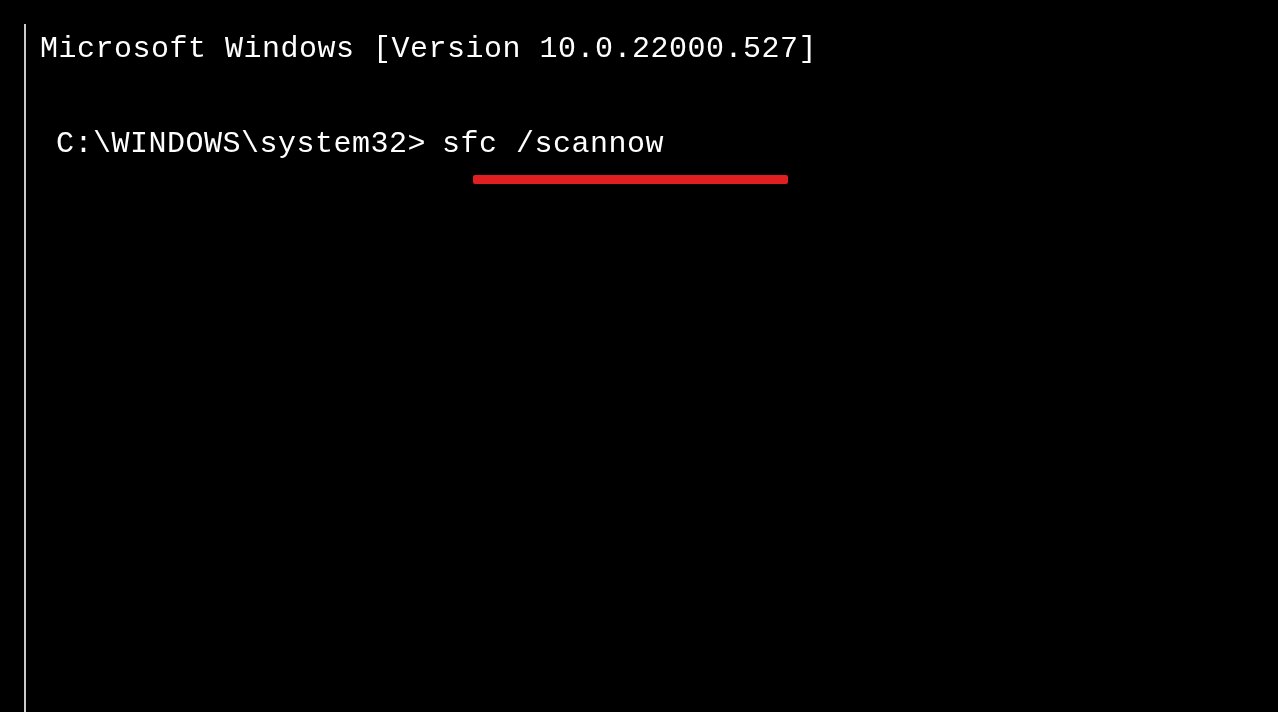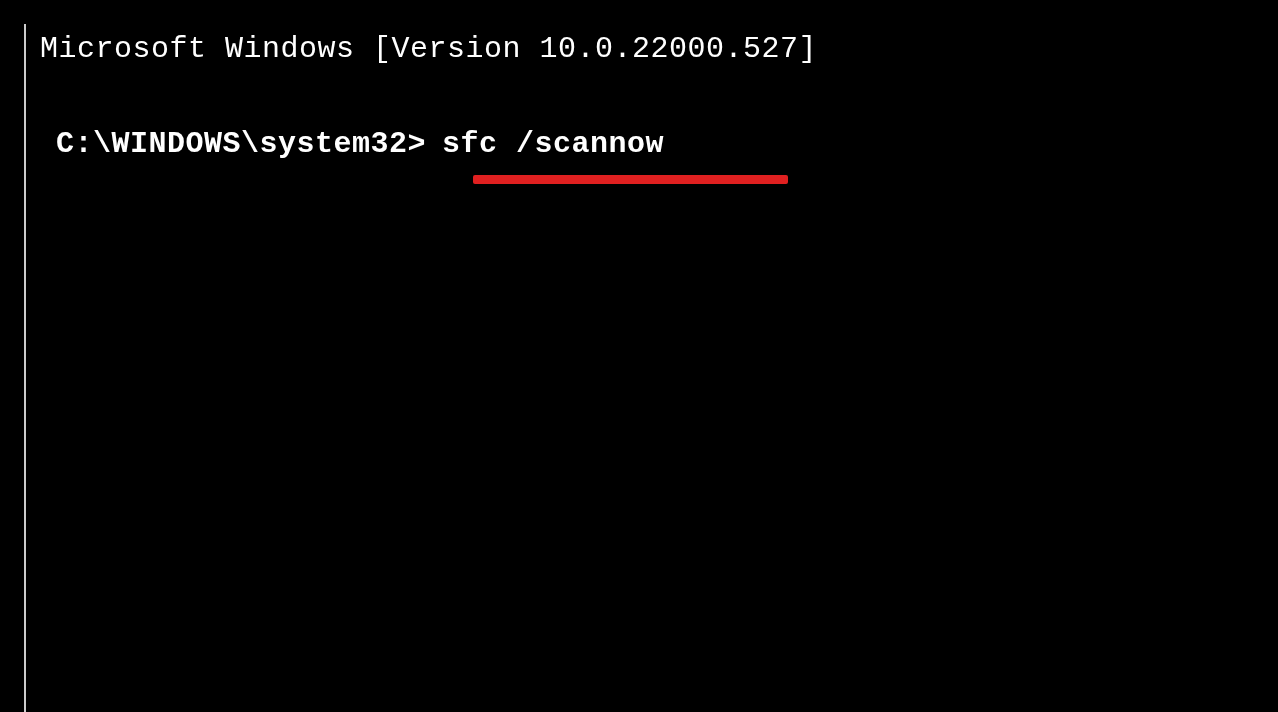--- a/index.html
+++ b/index.html
@@ -19,21 +19,20 @@
       overflow: hidden;
       position: relative;
     }
     .terminal-line {
       white-space: pre;
       letter-spacing: 0.5px;
     }
     .command-line-wrapper {
       position: relative;
       margin-top: 48px;
-      font-weight: bold;
     }
     .underline-annotation {
       position: absolute;
       background: #e02020;
       height: 9px;
       border-radius: 2px;
       left: 425px;
       top: 46px;
       width: 315px;
     }

